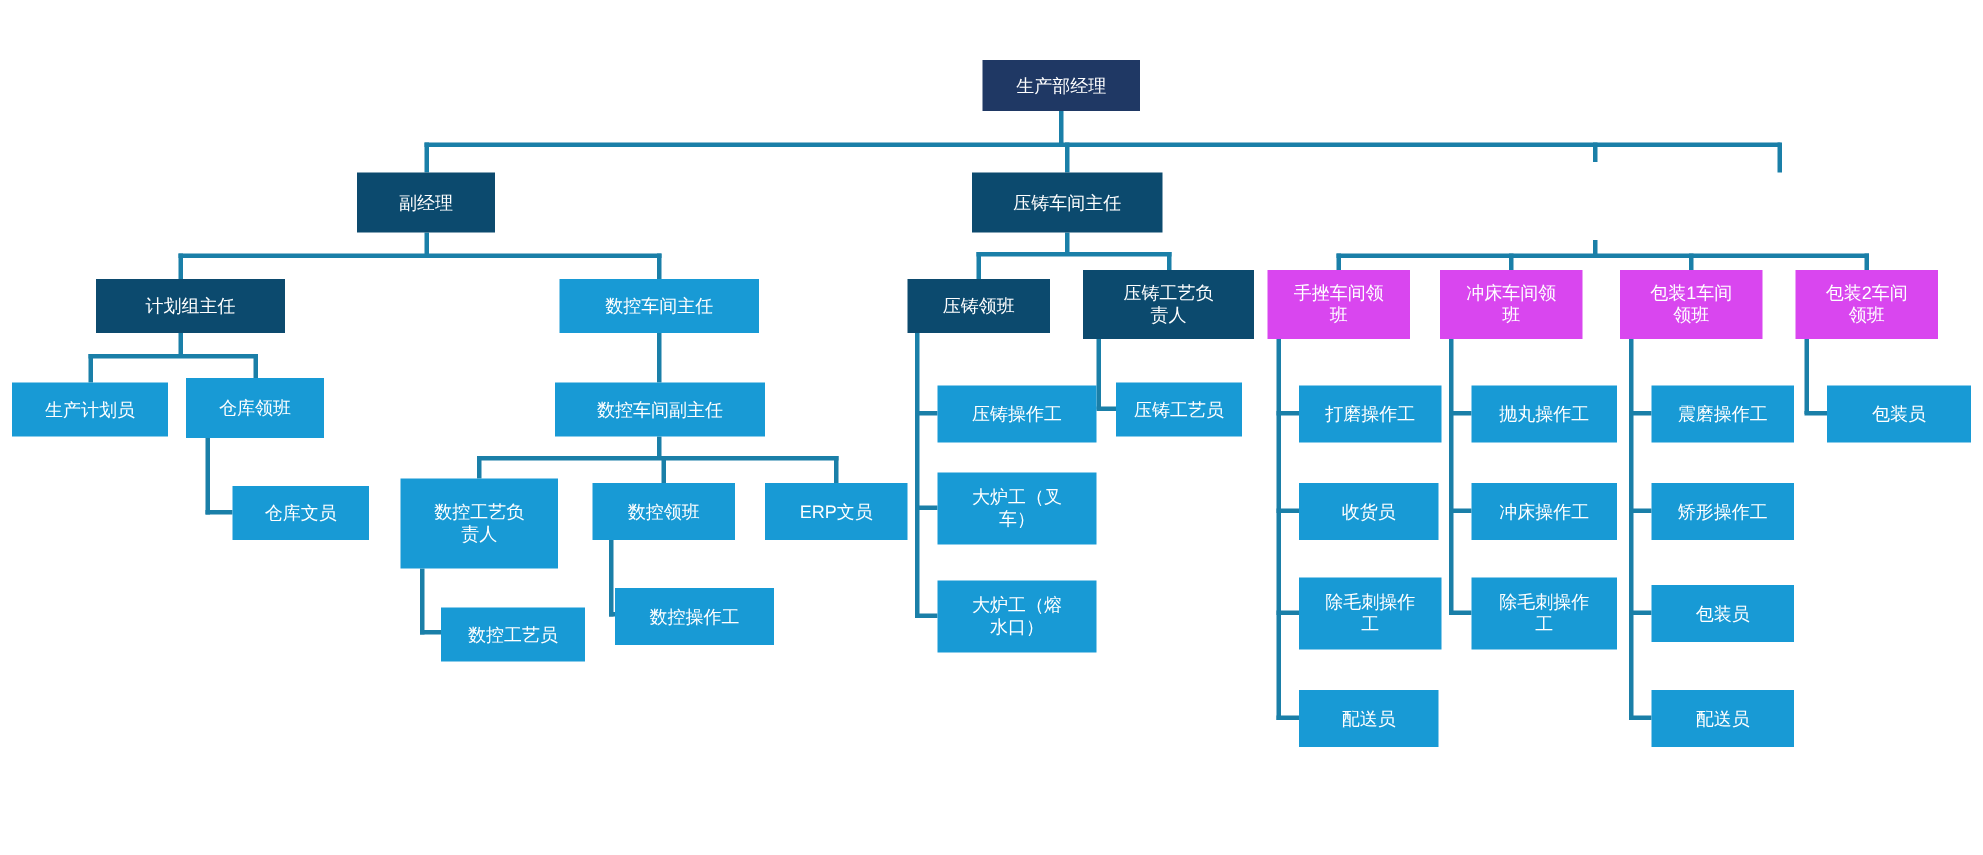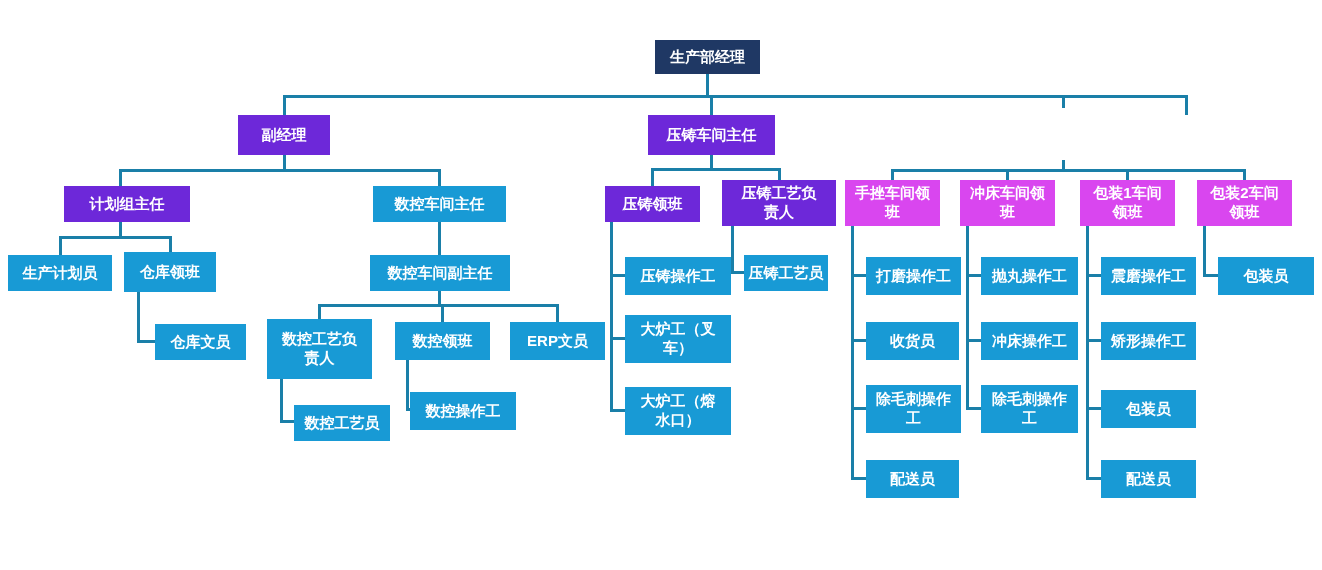--- a/index.html
+++ b/index.html
@@ -10,31 +10,31 @@
     background:#ffffff;
     overflow:hidden;
     font-family:"Liberation Sans","DejaVu Sans",sans-serif;
   }
   .node{
     position:absolute;
     display:flex;
     align-items:center;
     justify-content:center;
     color:#ffffff;
-    font-weight:700;
-    font-size:15px;
+    font-weight:400;
+    font-size:12px;
     line-height:1.25;
     text-align:center;
     white-space:pre-line;
     box-sizing:border-box;
     padding:2px 4px;
   }
   .c-navy {background:#1F3864;}
   .c-navy2{background:#1F4064;}
-  .c-teal {background:#6d28d9;}
+  .c-teal {background:#0c4a6e;}
   .c-mblue{background:#d946ef;}
   .c-blue {background:#189AD5;}
   .c-lblue{background:#2BAAE2;}
   .ln{
     position:absolute;
     background:#1A7FA8;
   }
 </style>
 </head>
 <body>

